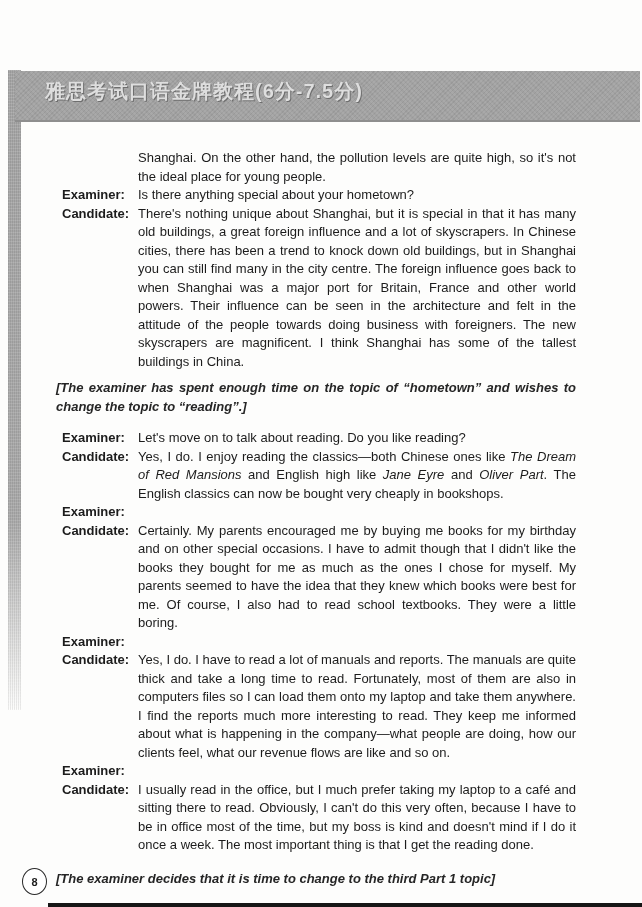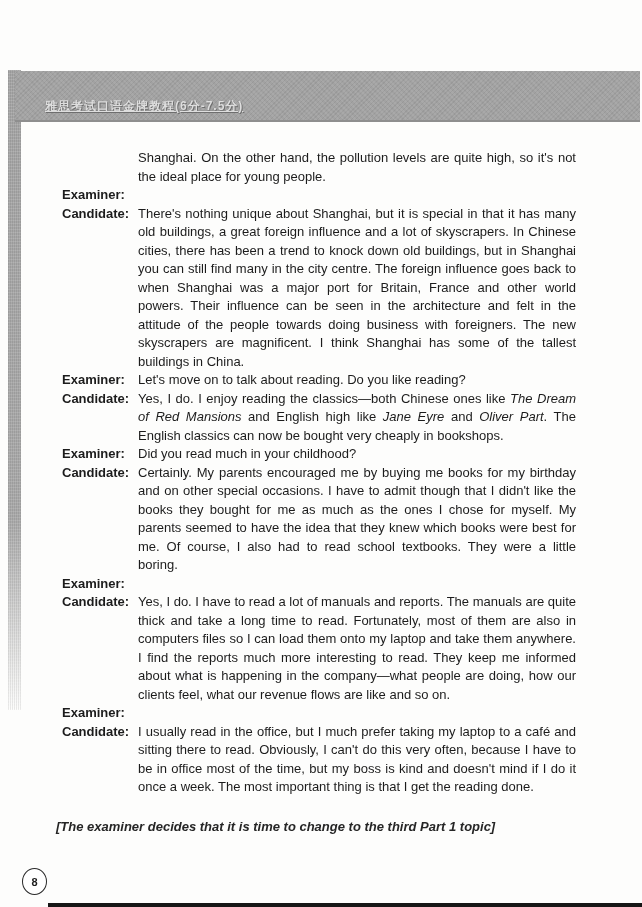--- a/index.html
+++ b/index.html
@@ -23,28 +23,27 @@
     height: 49px;
     background-color: #a2a2a2;
     background-image:
       repeating-linear-gradient(45deg, rgba(255,255,255,.07) 0 2px, transparent 2px 4px),
       repeating-linear-gradient(-45deg, rgba(0,0,0,.06) 0 1px, transparent 1px 3px);
     border-bottom: 2px solid #8e8e8e;
   }
   .band-title {
     position: absolute;
     left: 30px;
-    bottom: 5px;
-    font-size: 12px;
+    bottom: 15px;
+    font-size: 20px;
     font-weight: bold;
     letter-spacing: 1px;
     color: #dedede;
     text-shadow: 1px 1px 0 #6e6e6e, -0.5px -0.5px 0 #8a8a8a;
     white-space: nowrap;
-    text-decoration: underline;
   }
 
   
   .strip {
     position: absolute;
     left: 8px;
     top: 70px;
     width: 13px;
     height: 640px;
     background-image:
@@ -69,21 +68,21 @@
   .speaker { font-weight: bold; }
   .utterance { text-align: justify; }
   .utterance .italic { font-style: italic; }
   .stage {
     font-weight: bold;
     font-style: italic;
     margin: 8px 0 13px -6px;
     text-align: justify;
     color: #262626;
   }
-  .stage:last-child { margin-top: 21px; margin-bottom: 0; }
+  .stage:last-child { margin-top: 15px; margin-bottom: 0; }
 
   
   .page-number {
     position: absolute;
     left: 22px;
     top: 868px;
     width: 23px;
     height: 25px;
     border: 1.5px solid #2a2a2a;
     border-radius: 50%;
@@ -116,36 +115,37 @@
     <span class="band-title">雅思考试口语金牌教程(6分-7.5分)</span>
   </div>
 
   <main class="dialogue">
       <div class="turn">
         <div class="speaker"></div>
         <div class="utterance"><span>Shanghai. On the other hand, the pollution levels are quite high, so it's not the ideal place for young people.</span></div>
       </div>
       <div class="turn">
         <div class="speaker">Examiner:</div>
+        <div class="utterance"><span>Is there anything special about your hometown?</span></div>
       </div>
       <div class="turn">
         <div class="speaker">Candidate:</div>
         <div class="utterance"><span>There's nothing unique about Shanghai, but it is special in that it has many old buildings, a great foreign influence and a lot of skyscrapers. In Chinese cities, there has been a trend to knock down old buildings, but in Shanghai you can still find many in the city centre. The foreign influence goes back to when Shanghai was a major port for Britain, France and other world powers. Their influence can be seen in the architecture and felt in the attitude of the people towards doing business with foreigners. The new skyscrapers are magnificent. I think Shanghai has some of the tallest buildings in China.</span></div>
       </div>
+      <div class="stage">[The examiner has spent enough time on the topic of “hometown” and wishes to change the topic to “reading”.]</div>
       <div class="turn">
         <div class="speaker">Examiner:</div>
         <div class="utterance"><span>Let's move on to talk about reading. Do you like reading?</span></div>
       </div>
       <div class="turn">
         <div class="speaker">Candidate:</div>
         <div class="utterance"><span>Yes, I do. I enjoy reading the classics—both Chinese ones like </span><span class="italic">The Dream of Red Mansions</span><span> and English high like </span><span class="italic">Jane Eyre</span><span> and </span><span class="italic">Oliver Part</span><span>. The English classics can now be bought very cheaply in bookshops.</span></div>
       </div>
       <div class="turn">
         <div class="speaker">Examiner:</div>
-        <div class="utterance"><span>Did you read much in your childhood?</span></div>
       </div>
       <div class="turn">
         <div class="speaker">Candidate:</div>
         <div class="utterance"><span>Certainly. My parents encouraged me by buying me books for my birthday and on other special occasions. I have to admit though that I didn't like the books they bought for me as much as the ones I chose for myself. My parents seemed to have the idea that they knew which books were best for me. Of course, I also had to read school textbooks. They were a little boring.</span></div>
       </div>
       <div class="turn">
         <div class="speaker">Examiner:</div>
       </div>
       <div class="turn">
         <div class="speaker">Candidate:</div>

